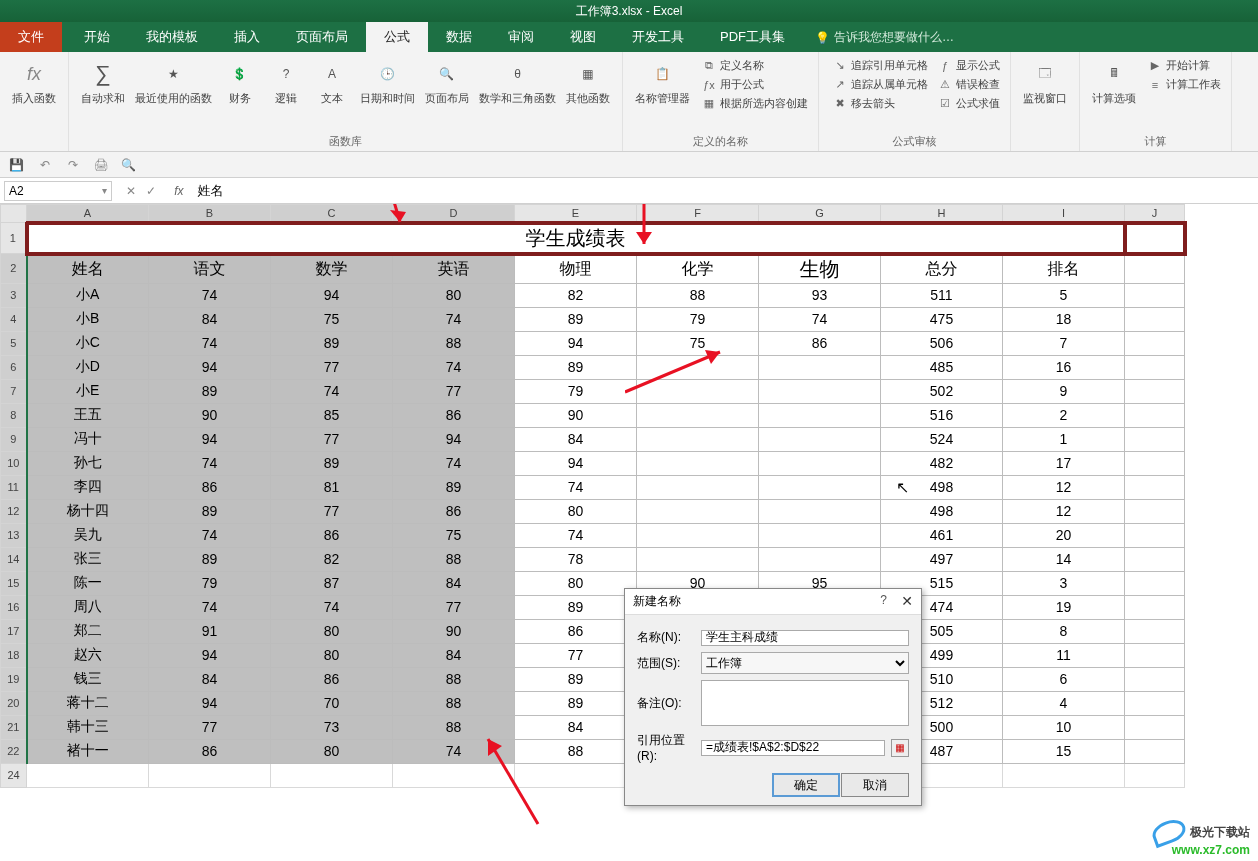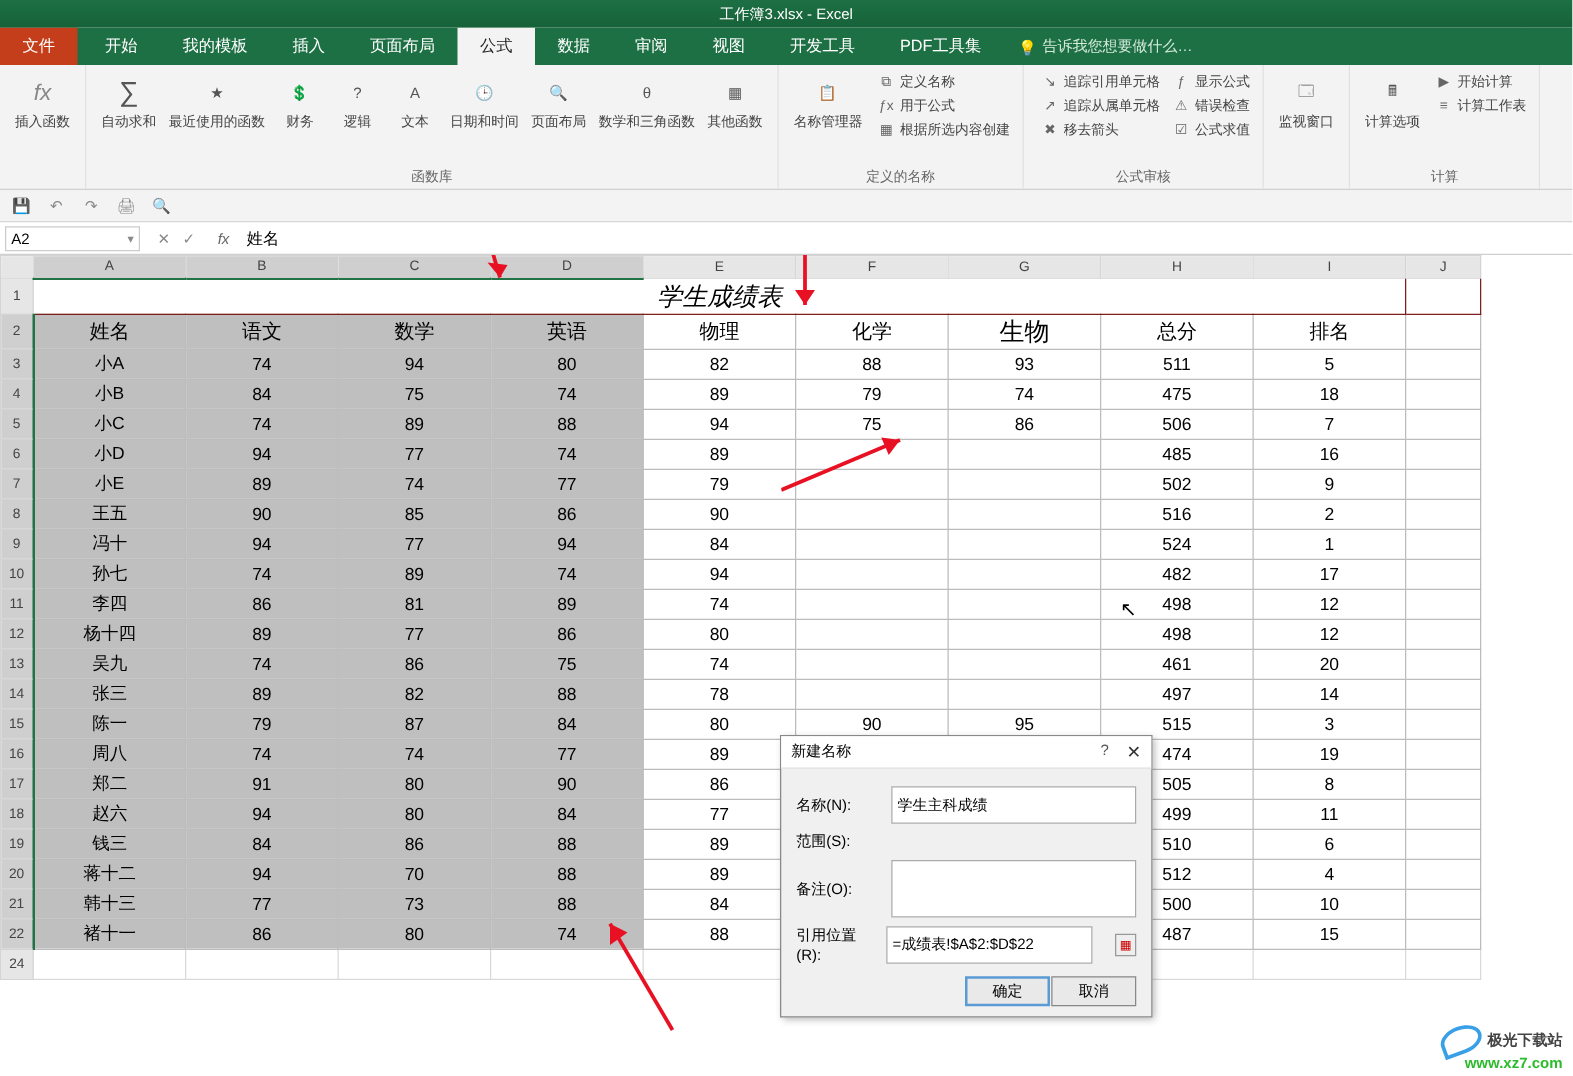--- a/index.html
+++ b/index.html
@@ -30,30 +30,30 @@
     .fx-label{ font-style: italic; color:#666; padding:0 8px;}
     .formula-input{ flex:1; height:22px; border:none; padding:0 6px; font-size:13px;}
     .sheet-area{ position:relative; height: calc(861px - 22px - 30px - 100px - 26px - 26px); overflow:hidden;}
     .sheet-table{ border-collapse: collapse; table-layout: fixed; }
     .col-head-row th{ background:#e6e6e6; border:1px solid #d4d4d4; font-weight:normal; color:#444; font-size:11px; height:18px; position:relative;}
     .col-head-row th.selh{ background:#cfcfcf; border-bottom:2px solid #217346;}
     .row-head{ background:#e6e6e6; border:1px solid #d4d4d4; text-align:center; color:#444; font-size:11px; width:26px; min-width:26px;}
     .row-head.selr{ background:#cfcfcf; border-right:2px solid #217346;}
     td.cell{ border:1px solid #bcbcbc; height:24px; text-align:center; font-size:14px; padding:0 2px; background:#fff;}
     td.cell.sel{ background:#bfbfbf;}
-    .title-row td.cell{ border:1px solid #7f1d1d; font-size:18px;font-style:italic;}
+    .title-row td.cell{ border:4px solid #7f1d1d; font-size:18px;}
     .corner{ background:#e6e6e6; border:1px solid #d4d4d4;}
     .dialog{ position:absolute; left:624px; top:384px; width:298px; background:#f0f0f0; border:1px solid #888; box-shadow:2px 2px 6px rgba(0,0,0,0.3); z-index:50;}
     .dialog-title{ height:26px; display:flex; align-items:center; padding:0 8px; font-size:12px; background:#fff; border-bottom:1px solid #ddd; position:relative;}
     .dialog-title .help{ position:absolute; right:34px; top:4px; color:#555; cursor:pointer;}
     .dialog-title .close{ position:absolute; right:8px; top:4px; color:#333; cursor:pointer; font-size:14px;}
     .dialog-body{ padding:8px 12px;}
-    .field-row{ display:flex; align-items:center; margin:6px 0; gap:16px;}
+    .field-row{ display:flex; align-items:center; margin:6px 0; gap:4px;}
     .field-row label{ width:60px; font-size:12px;}
-    .field-row input[type=text]{ flex:1; height:30px; border:1px solid #aaa; padding:0 4px; font-size:12px; background:#fff;}
+    .field-row input[type=text]{ flex:1; height:16px; border:1px solid #aaa; padding:0 4px; font-size:12px; background:#fff;}
     .field-row select{ flex:1; height:22px; border:1px solid #aaa; background:#f7f7f7; font-size:12px;}
     .field-row textarea{ flex:1; height:46px; border:1px solid #aaa; resize:none; font-size:12px;}
     .ref-row input{ font-size:11px;}
     .ref-btn{ width:18px; height:18px; border:1px solid #999; background:#eee; margin-left:2px; cursor:pointer; display:flex;align-items:center;justify-content:center;}
     .dialog-buttons{ display:flex; justify-content:flex-end; gap:1px; margin-top:10px;}
     .dialog-buttons button{ width:68px; height:24px; border:1px solid #888; background:#e9e9e9; cursor:pointer; font-size:12px;}
     .dialog-buttons button.primary{ border:2px solid #5b9bd5; background:#e9e9e9;}
     .annot-arrow{ position:absolute; pointer-events:none; z-index:40;}
     .watermark{ position:absolute; right:8px; bottom:4px; text-align:right; z-index:60; font-size:12px;}
     .watermark .logo{ display:flex; align-items:center; justify-content:flex-end; gap:4px;}
@@ -573,20 +573,21 @@
       <span class="help">?</span>
       <span class="close">✕</span>
     </div>
     <div class="dialog-body">
       <div class="field-row">
         <label>名称(N):</label>
         <input type="text" value="学生主科成绩" style="">
       </div>
       <div class="field-row">
         <label>范围(S):</label>
+        <select><option>工作簿</option></select>
       </div>
       <div class="field-row">
         <label>备注(O):</label>
         <textarea style=""></textarea>
       </div>
       <div class="field-row ref-row">
         <label>引用位置(R):</label>
         <input type="text" value="=成绩表!$A$2:$D$22" style="">
         <div class="ref-btn">
             <span style="font-size:10px;color:#c00">▦</span>

